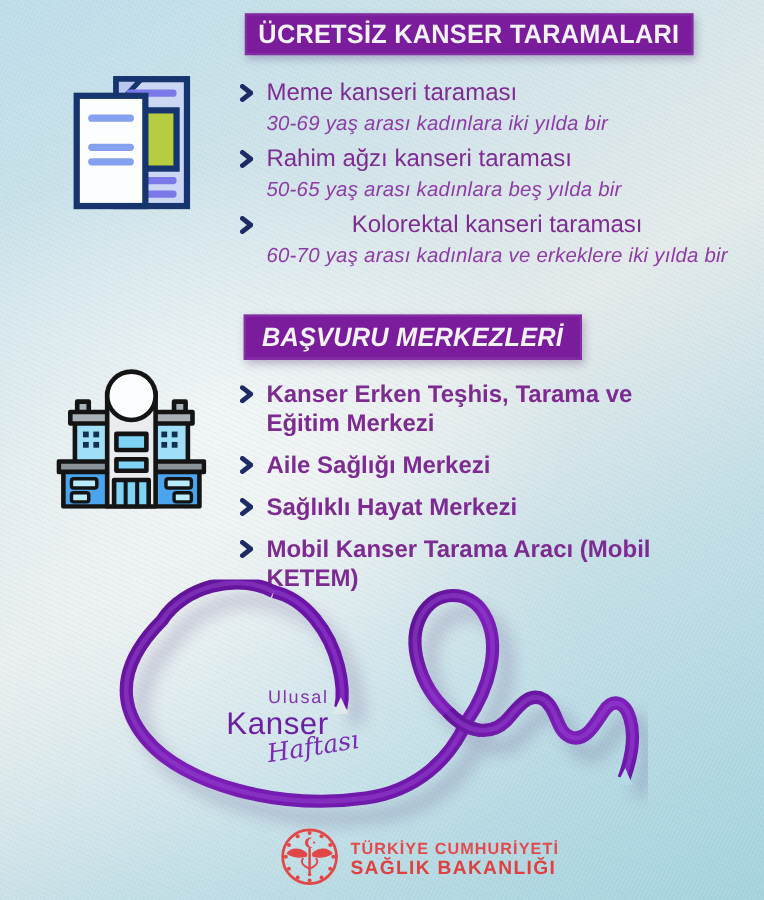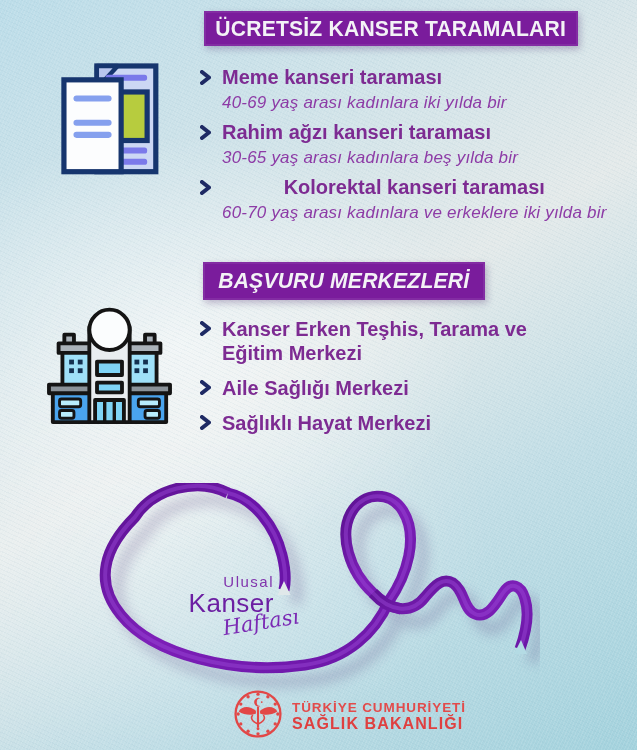--- a/index.html
+++ b/index.html
@@ -21,21 +21,21 @@
     position:absolute; background:#7a1c9c; color:#f3f2f6;
     display:flex; align-items:center; justify-content:center;
     font-weight:bold; letter-spacing:0.2px;
     box-shadow: 2px 3px 7px rgba(60,25,95,0.28), inset 0 0 0 2px rgba(255,255,255,0.07);
   }
   .banner-1 { left:204px; top:11px; width:374px; height:35px; font-size:22px; }
   .banner-2 { left:203px; top:262px; width:282px; height:38px; font-size:22px;font-style:italic; }
   .banner span { transform:scaleX(0.96); white-space:nowrap; }
   .item { position:absolute; display:flex; gap:11px; align-items:flex-start; }
   .chev { flex:0 0 auto; margin-top:4px; }
-  .t1 { font-size:20px; font-weight:bold; color:#7d2b92; line-height:23px; }
+  .t1 { font-size:20px; font-weight:normal; color:#7d2b92; line-height:23px; }
   .s1 { font-size:17px; font-style:italic; color:#8d3ba6; line-height:22px; margin-top:3px; letter-spacing:0.2px; }
   .t2 { font-size:20px; font-weight:bold; color:#7d2b92; line-height:24px; max-width:368px; }
   .icon-abs { position:absolute; }
   .campaign { position:absolute; left:150px; top:573px; width:124px; text-align:right; pointer-events:none; }
   .campaign .w1 { display:block; font-size:15px; letter-spacing:1.5px; color:#8134ad; font-weight:500; }
   .campaign .w2 { display:block; font-size:26px; line-height:26px; font-weight:normal; color:#6c1fa2; letter-spacing:0.5px; }
   .campaign .w3 { display:block; font-family:"DejaVu Serif", serif; font-style:italic; font-size:21px;
                   color:#7b2ab4; transform:rotate(-9deg) translateX(26px); margin-top:2px; }
   .footer { position:absolute; left:0; top:686px; width:637px; height:64px;padding-left:36px; }
   .footer-emblem { position:absolute; left:234px; top:4px; }
@@ -68,33 +68,33 @@
   </div>
 
   <div class="item" style="left:200px; top:66px;">
     <span class="chev">
       <svg width="11" height="15" viewBox="0 0 11 15">
           <path d="M2 2 L9 7.5 L2 13" fill="none" stroke="#1e2a64" stroke-width="4" stroke-linecap="round" stroke-linejoin="round"></path>
         </svg>
     </span>
     <div>
       <div class="t1">Meme kanseri taraması</div>
-      <div class="s1">40-69 yaş arası kadınlara iki yılda bir</div>
+      <div class="s1">30-69 yaş arası kadınlara iki yılda bir</div>
     </div>
   </div>
 
   <div class="item" style="left:200px; top:121px;">
     <span class="chev">
       <svg width="11" height="15" viewBox="0 0 11 15">
           <path d="M2 2 L9 7.5 L2 13" fill="none" stroke="#1e2a64" stroke-width="4" stroke-linecap="round" stroke-linejoin="round"></path>
         </svg>
     </span>
     <div>
       <div class="t1">Rahim ağzı kanseri taraması</div>
-      <div class="s1">30-65 yaş arası kadınlara beş yılda bir</div>
+      <div class="s1">50-65 yaş arası kadınlara beş yılda bir</div>
     </div>
   </div>
 
   <div class="item" style="left:200px; top:176px;text-align:center;">
     <span class="chev">
       <svg width="11" height="15" viewBox="0 0 11 15">
           <path d="M2 2 L9 7.5 L2 13" fill="none" stroke="#1e2a64" stroke-width="4" stroke-linecap="round" stroke-linejoin="round"></path>
         </svg>
     </span>
     <div>
@@ -163,20 +163,28 @@
 
   <div class="item" style="left:200px; top:411px;">
     <span class="chev">
       <svg width="11" height="15" viewBox="0 0 11 15">
           <path d="M2 2 L9 7.5 L2 13" fill="none" stroke="#1e2a64" stroke-width="4" stroke-linecap="round" stroke-linejoin="round"></path>
         </svg>
     </span>
     <div class="t2">Sağlıklı Hayat Merkezi</div>
   </div>
 
+  <div class="item" style="left:200px; top:446px;">
+    <span class="chev">
+      <svg width="11" height="15" viewBox="0 0 11 15">
+          <path d="M2 2 L9 7.5 L2 13" fill="none" stroke="#1e2a64" stroke-width="4" stroke-linecap="round" stroke-linejoin="round"></path>
+        </svg>
+    </span>
+    <div class="t2">Mobil Kanser Tarama Aracı (Mobil KETEM)</div>
+  </div>
 
   <div class="icon-abs" style="left:85px; top:483px;">
     <svg width="455" height="215" viewBox="0 0 455 215">
       <defs>
         <linearGradient id="rg" x1="0" y1="0" x2="1" y2="1">
           <stop offset="0" stop-color="#5a1190"></stop>
           <stop offset="0.5" stop-color="#7d1fb8"></stop>
           <stop offset="1" stop-color="#6a16a6"></stop>
         </linearGradient>
         <filter id="soft" x="-30%" y="-30%" width="160%" height="160%">

